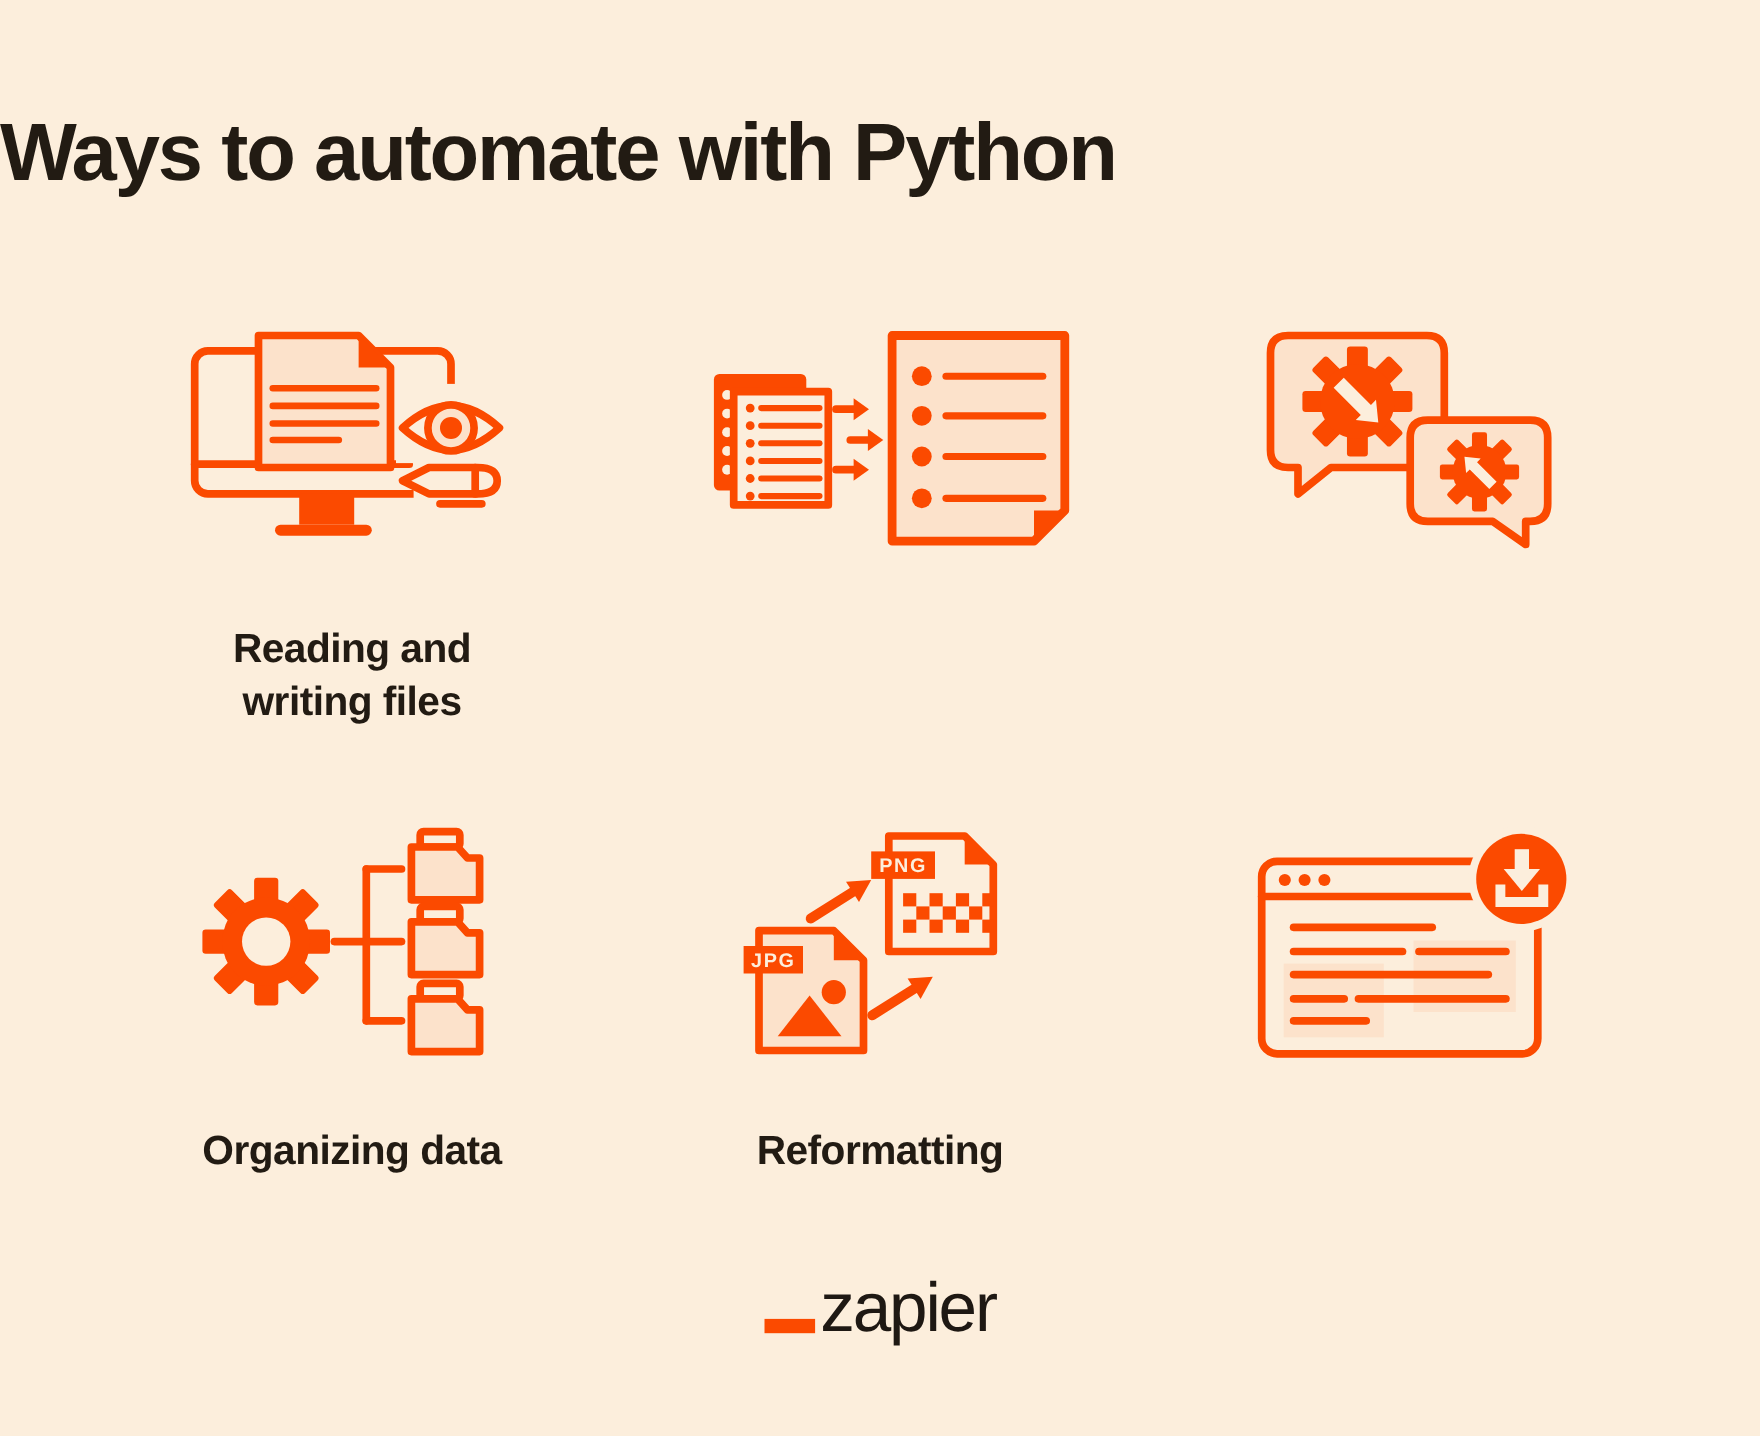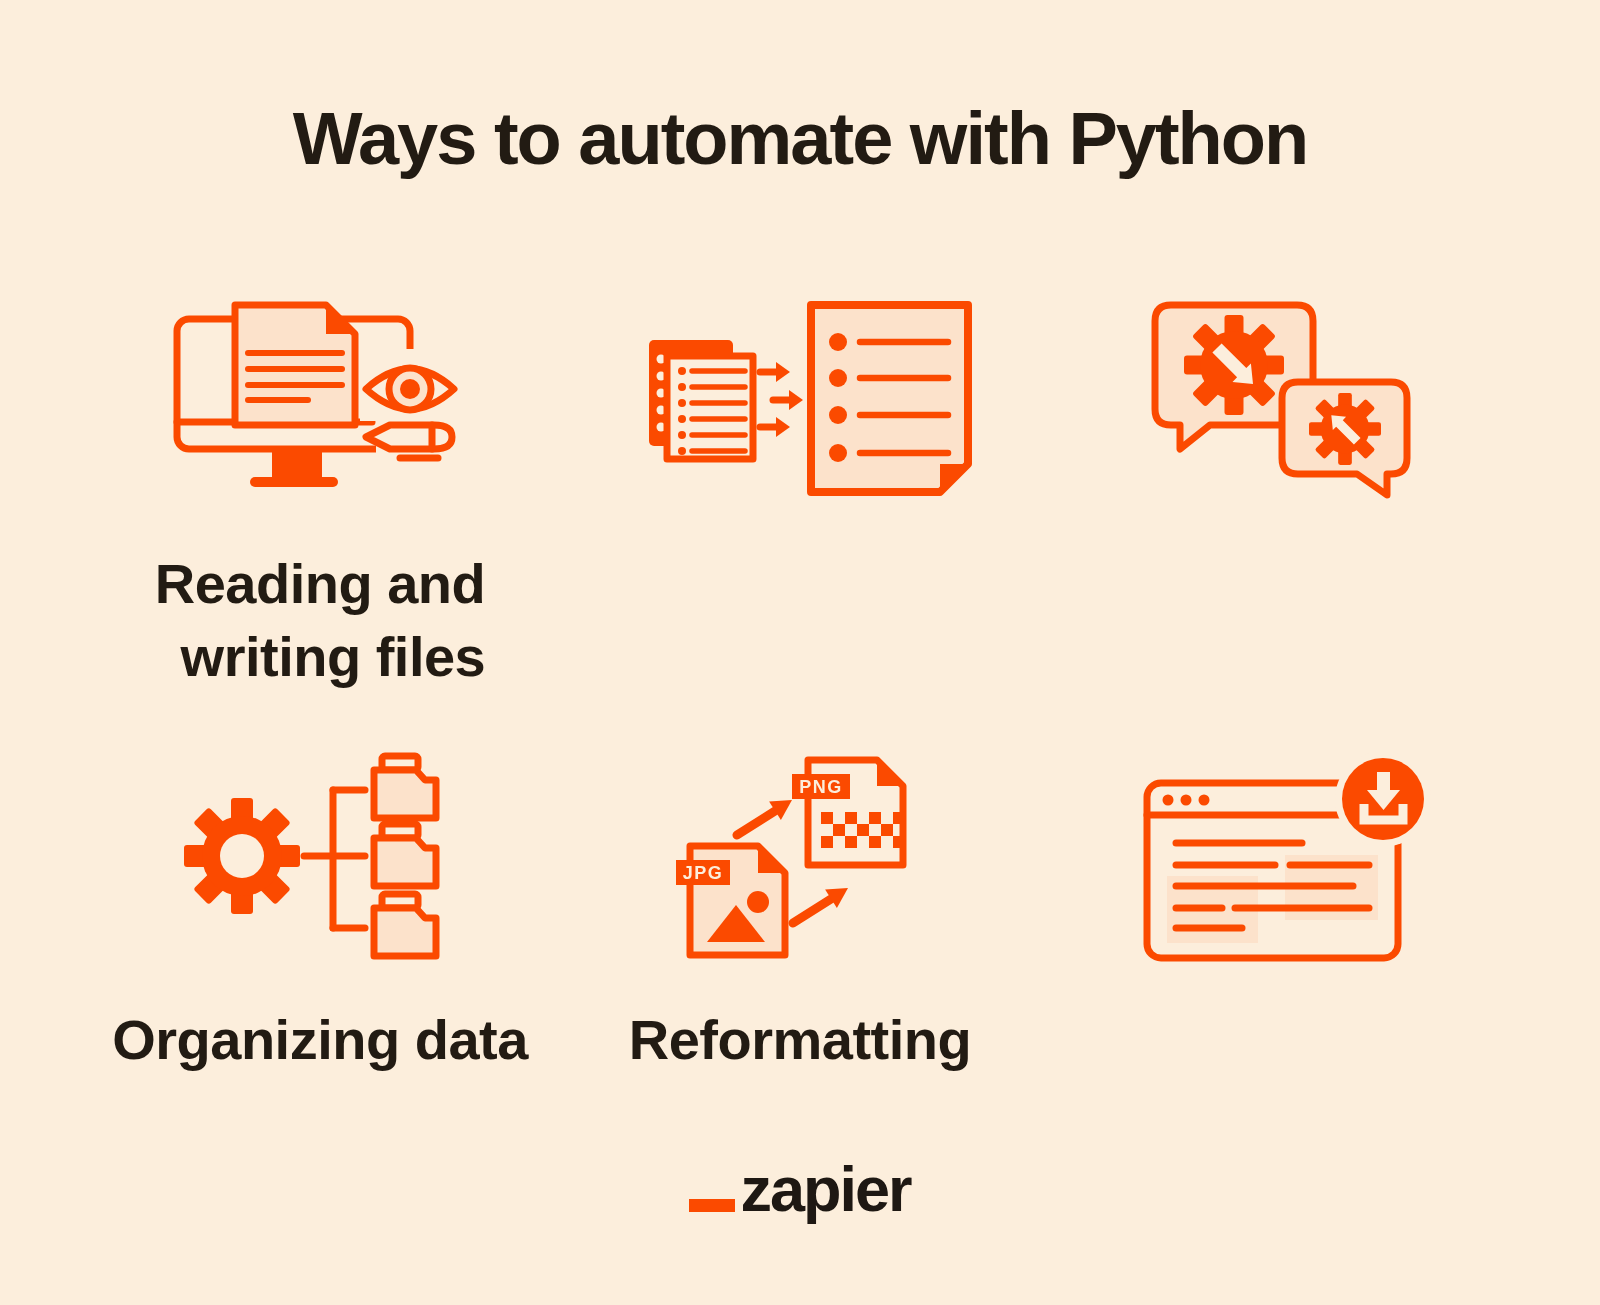--- a/index.html
+++ b/index.html
@@ -12,58 +12,58 @@
   html,body{background:var(--cream);}
   .canvas{
     position:relative;
     width:1600px;height:1305px;
     background:var(--cream);
     font-family:"Liberation Sans",sans-serif;
     overflow:hidden;
   }
   .title{
     position:absolute;top:96px;left:0;width:100%;
-    text-align:center;
+    text-align:left;
     font-size:74px;font-weight:700;letter-spacing:-2px;
     color:var(--ink);
   }
   .row{
     position:absolute;left:80px;width:1440px;
     display:flex;
   }
   .row-1{top:272px;}
   .row-2{top:728px;}
   .cell{
     flex:1;
     display:flex;flex-direction:column;align-items:center;
   }
   .icon-box{
     height:250px;
     display:flex;align-items:center;justify-content:center;
   }
   .label{
-    margin-top:26px;
-    font-size:56px;font-weight:700;line-height:1.3;
+    margin-top:44px;
+    font-size:37px;font-weight:700;line-height:1.3;
     letter-spacing:-0.5px;
     color:var(--ink);
-    text-align:right;
+    text-align:center;
     white-space:pre-line;
   }
   .logo{
     position:absolute;top:1158px;left:0;width:100%;
     display:flex;align-items:flex-end;justify-content:center;
   }
   .logo-underscore{
     display:inline-block;
     width:46px;height:13px;
     background:var(--orange);
     margin:0 5px 9px 0;
   }
   .logo-text{
-    font-size:63px;font-weight:700;letter-spacing:-2px;
+    font-size:63px;font-weight:400;letter-spacing:-2px;
     color:#1E1813;line-height:1;
   }
   
   svg .os{stroke:var(--orange);fill:none;stroke-width:7;stroke-linecap:round;stroke-linejoin:round;}
   svg .fo{fill:var(--orange);}
   svg .fp{fill:var(--peach);}
   svg .fc{fill:var(--cream);}
   svg .sw55{stroke-width:5.5;}
   svg .sw6{stroke-width:6;}
   svg .sw65{stroke-width:6.5;}

